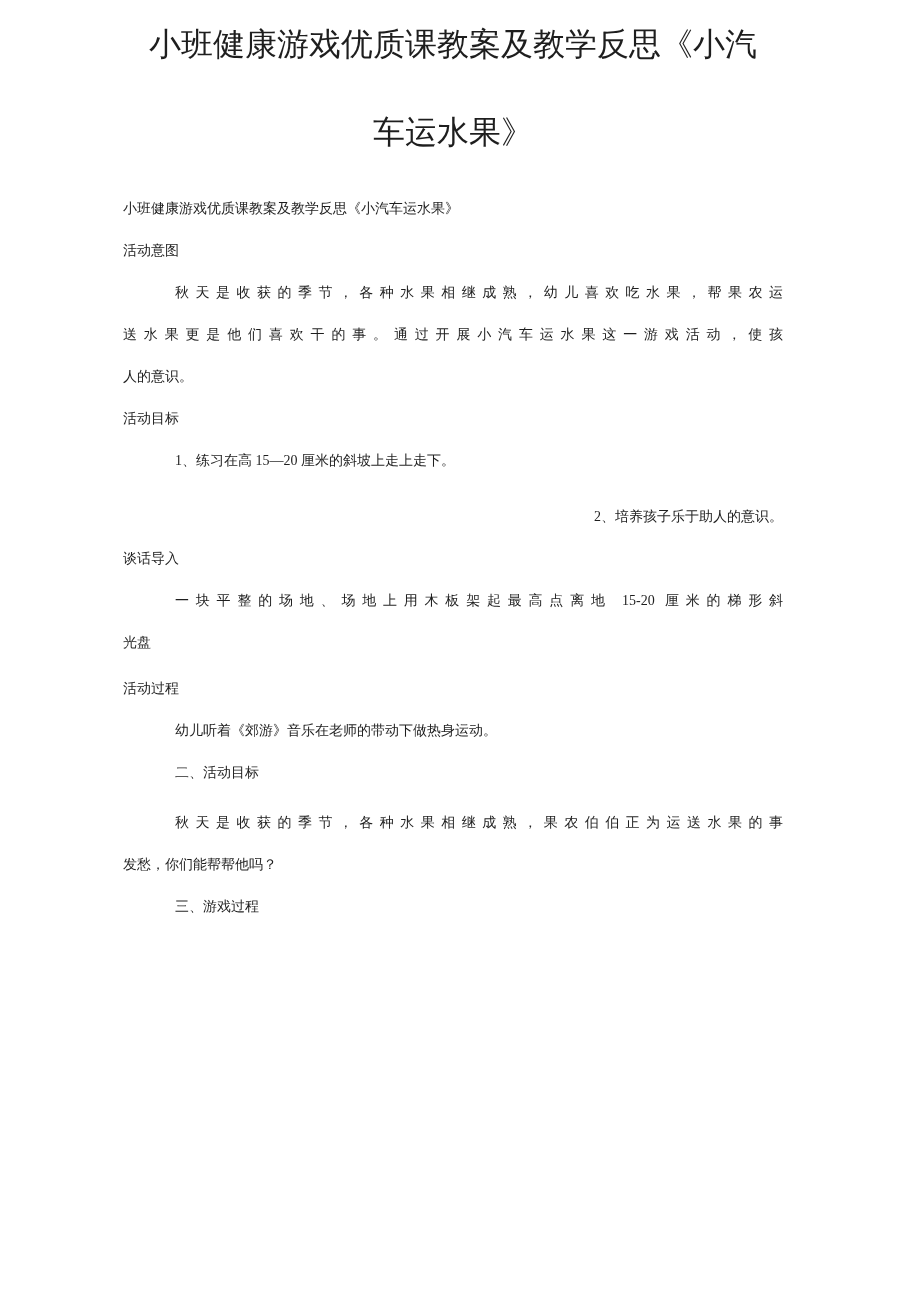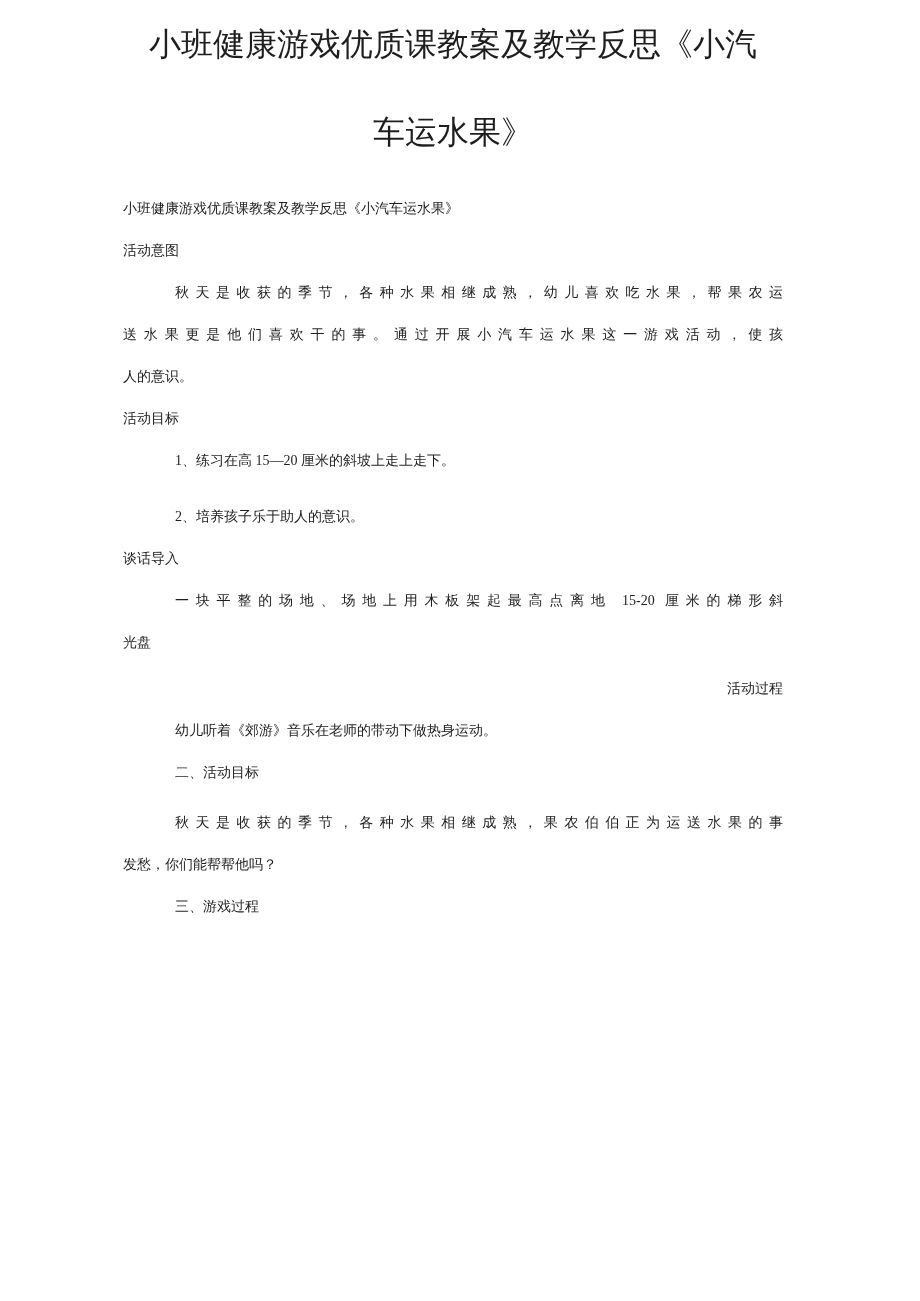--- a/index.html
+++ b/index.html
@@ -58,24 +58,24 @@
     <div class="title-line">车运水果》</div>
   </div>
   <div class="doc-body">
       <div class="line">小班健康游戏优质课教案及教学反思《小汽车运水果》</div>
       <div class="line">活动意图</div>
       <div class="line indent justify">秋天是收获的季节，各种水果相继成熟，幼儿喜欢吃水果，帮果农运</div>
       <div class="line justify">送水果更是他们喜欢干的事。通过开展小汽车运水果这一游戏活动，使孩</div>
       <div class="line">人的意识。</div>
       <div class="line">活动目标</div>
       <div class="line indent">1、练习在高 15—20 厘米的斜坡上走上走下。</div>
-      <div class="line indent" style="margin-top: 14px;">2、培养孩子乐于助人的意识。</div>
+      <div class="line indent" style="margin-top: 14px; text-align: right;">2、培养孩子乐于助人的意识。</div>
       <div class="line">谈话导入</div>
       <div class="line indent justify">一块平整的场地、场地上用木板架起最高点离地 15-20 厘米的梯形斜</div>
       <div class="line">光盘</div>
-      <div class="line" style="margin-top: 4px; text-align: right;">活动过程</div>
+      <div class="line" style="margin-top: 4px;">活动过程</div>
       <div class="line indent">幼儿听着《郊游》音乐在老师的带动下做热身运动。</div>
       <div class="line indent">二、活动目标</div>
       <div class="line indent justify" style="margin-top: 8px;">秋天是收获的季节，各种水果相继成熟，果农伯伯正为运送水果的事</div>
       <div class="line">发愁，你们能帮帮他吗？</div>
       <div class="line indent">三、游戏过程</div>
     </div>
 </div>
 
 </body></html>

